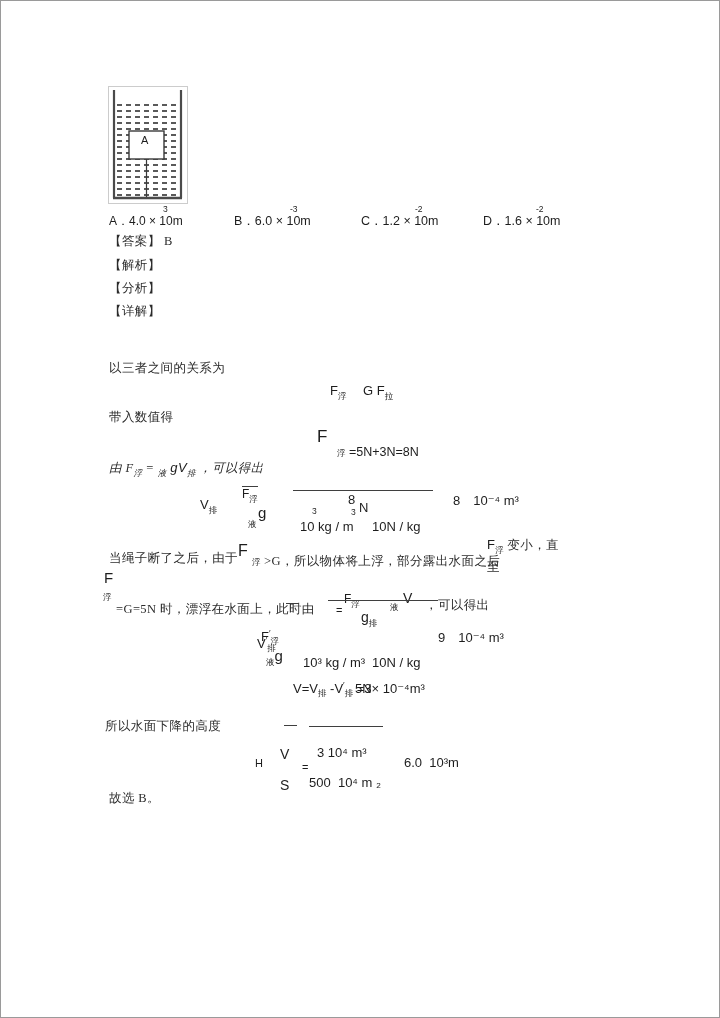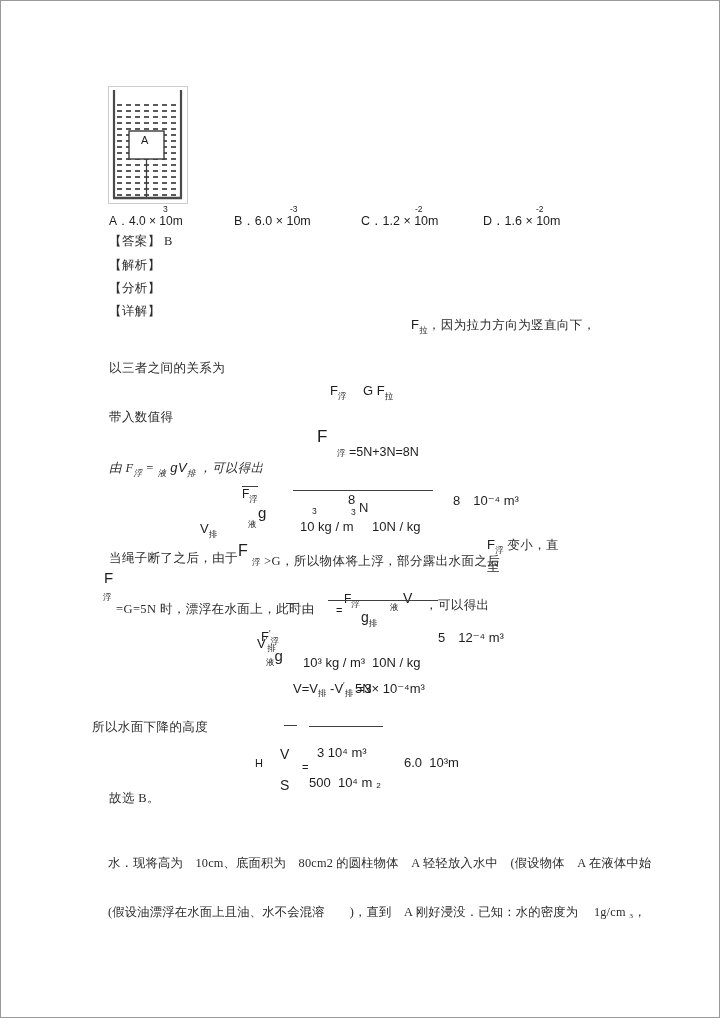--- a/index.html
+++ b/index.html
@@ -51,35 +51,34 @@
   <span class="m" style="left:108px;top:214px;font-size:12px;">A．4.0 × 10m</span>
   <span class="m" style="left:233px;top:214px;font-size:12.5px;">B．6.0 × 10m</span>
   <span class="m" style="left:360px;top:214px;font-size:12.5px;">C．1.2 × 10m</span>
   <span class="m" style="left:482px;top:214px;font-size:12.5px;">D．1.6 × 10m</span>
 
   <span class="t" style="left:108px;top:233px;">【答案】 B</span>
   <span class="t" style="left:108px;top:257px;">【解析】</span>
   <span class="t" style="left:108px;top:280px;">【分析】</span>
   <span class="t" style="left:108px;top:303px;">【详解】</span>
 
-  <div class="t" style="left:410px;top:317px;"><span class="m in">F</span><span class="sb">拉</span><span>，因为拉力方向为竖直向下，</span></div>
 
 
   <span class="t" style="left:108px;top:360px;">以三者之间的关系为</span>
 
   <div class="m" style="left:329px;top:383px;"><span>F</span><span class="sb">浮</span><span>　 G F</span><span class="sb">拉</span></div>
 
   <span class="t" style="left:108px;top:409px;">带入数值得</span>
 
   <span class="m f17" style="left:316px;top:427px;">F</span>
   <div class="m" style="left:336px;top:445px;font-size:12.5px;"><span class="sbz">浮</span><span> =5N+3N=8N</span></div>
 
   <div class="t" style="left:108px;top:460px;font-style:italic;"><span>由 F</span><span class="sb">浮</span><span> = </span><span class="sb">液</span><span class="m in"> gV</span><span class="sb">排</span><span> ，可以得出</span></div>
 
-  <div class="m" style="left:199px;top:497px;margin-top:24px;"><span>V</span><span class="sb">排</span></div>
+  <div class="m" style="left:199px;top:497px;"><span>V</span><span class="sb">排</span></div>
   <div class="m ov" style="left:241px;top:485px;font-size:12px;"><span>F</span><span class="sb">浮</span></div>
   <span class="m sbz" style="left:247px;top:519px;">液</span>
   <span class="m f15" style="left:257px;top:504px;">g</span>
   <div class="bar" style="left:292px;top:489px;width:140px;"></div>
   <span class="m" style="left:347px;top:492px;">8</span>
   <span class="m" style="left:358px;top:500px;">N</span>
   <span class="m sbz" style="left:311px;top:506px;">3</span>
   <span class="m sbz" style="left:350px;top:507px;">3</span>
   <span class="m" style="left:299px;top:519px;">10 kg / m</span>
   <span class="m" style="left:371px;top:519px;">10N / kg</span>
@@ -103,35 +102,33 @@
   <div class="bar" style="left:327px;top:599px;width:110px;"></div>
   <span class="t" style="left:424px;top:597px;">，可以得出</span>
   <div class="m f14" style="left:360px;top:609px;"><span>g</span><span class="sb">排</span></div>
 
   <div class="m" style="left:220px;top:635px;margin-left:36px;"><span>V</span><span class="sp">′</span><span class="sb">排</span></div>
   <div class="m" style="left:260px;top:628px;"><span>F</span><span class="sp">′</span><span class="sb">浮</span></div>
   <div class="m" style="left:265px;top:647px;"><span class="sb">液</span><span class="f15 in">g</span></div>
   <span class="m" style="left:354px;top:635px;margin-top:46px;">5N</span>
   <span class="m" style="left:302px;top:655px;">10³ kg / m³</span>
   <span class="m" style="left:371px;top:655px;">10N / kg</span>
-  <span class="m" style="left:437px;top:630px;">5　12⁻⁴ m³</span>
+  <span class="m" style="left:437px;top:630px;">9　10⁻⁴ m³</span>
 
 
   <div class="m" style="left:292px;top:680px;"><span>V=V</span><span class="sb">排</span><span> -V</span><span class="sp">′</span><span class="sb">排</span><span> =3× 10⁻⁴m³</span></div>
 
-  <span class="t" style="left:91px;top:719px;">所以水面下降的高度</span>
+  <span class="t" style="left:104px;top:719px;font-family:Liberation Mono, monospace;">所以水面下降的高度</span>
   <div class="bar" style="left:283px;top:724px;width:13px;"></div>
   <div class="bar" style="left:308px;top:725px;width:74px;"></div>
 
   <span class="m f11" style="left:254px;top:757px;">H</span>
   <span class="m f14" style="left:279px;top:746px;">V</span>
   <span class="m f14" style="left:279px;top:777px;">S</span>
   <span class="m f11" style="left:301px;top:761px;">=</span>
   <span class="m" style="left:316px;top:745px;">3 10⁴ m³</span>
   <span class="m" style="left:308px;top:775px;">500  10⁴ m ₂</span>
   <span class="m" style="left:403px;top:755px;">6.0  10³m</span>
 
   <span class="t" style="left:108px;top:790px;">故选 B。</span>
 
-  <span class="t q" style="left:107px;top:855px;">水．现将高为　10cm、底面积为　80cm2 的圆柱物体　A 轻轻放入水中　(假设物体　A 在液体中始</span>
-  <span class="t q" style="left:107px;top:904px;">(假设油漂浮在水面上且油、水不会混溶　　)，直到　A 刚好浸没．已知：水的密度为　 1g/cm ₃，</span>
 
 </div>
 
 </body></html>

